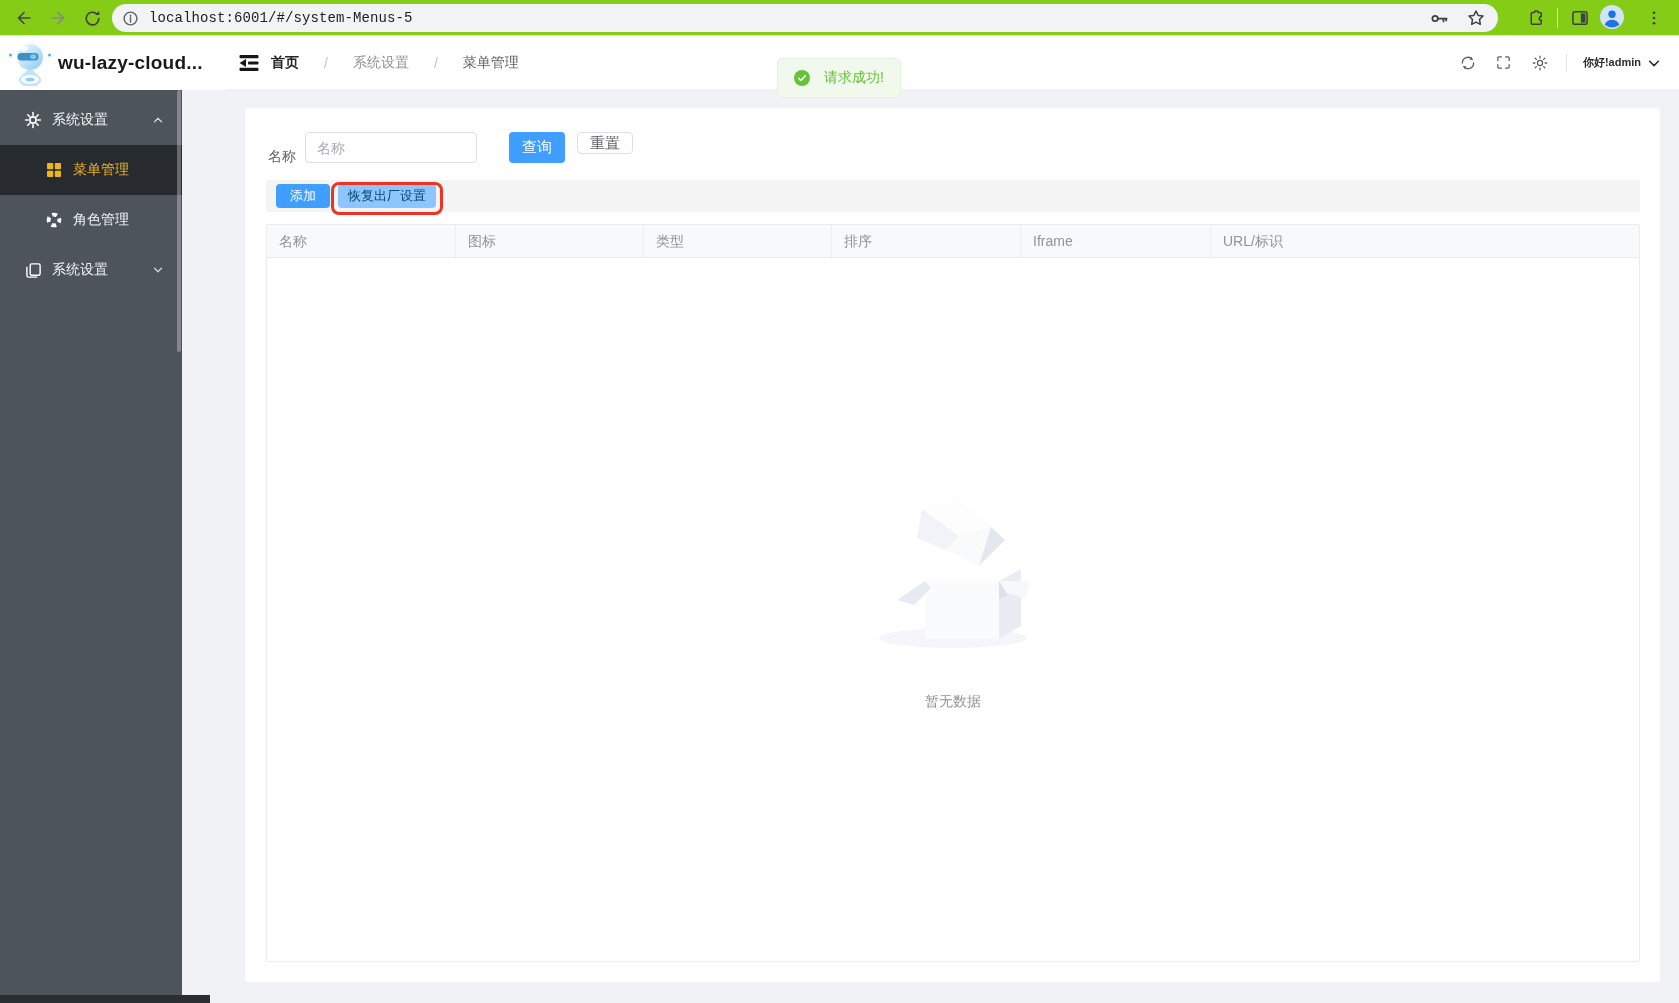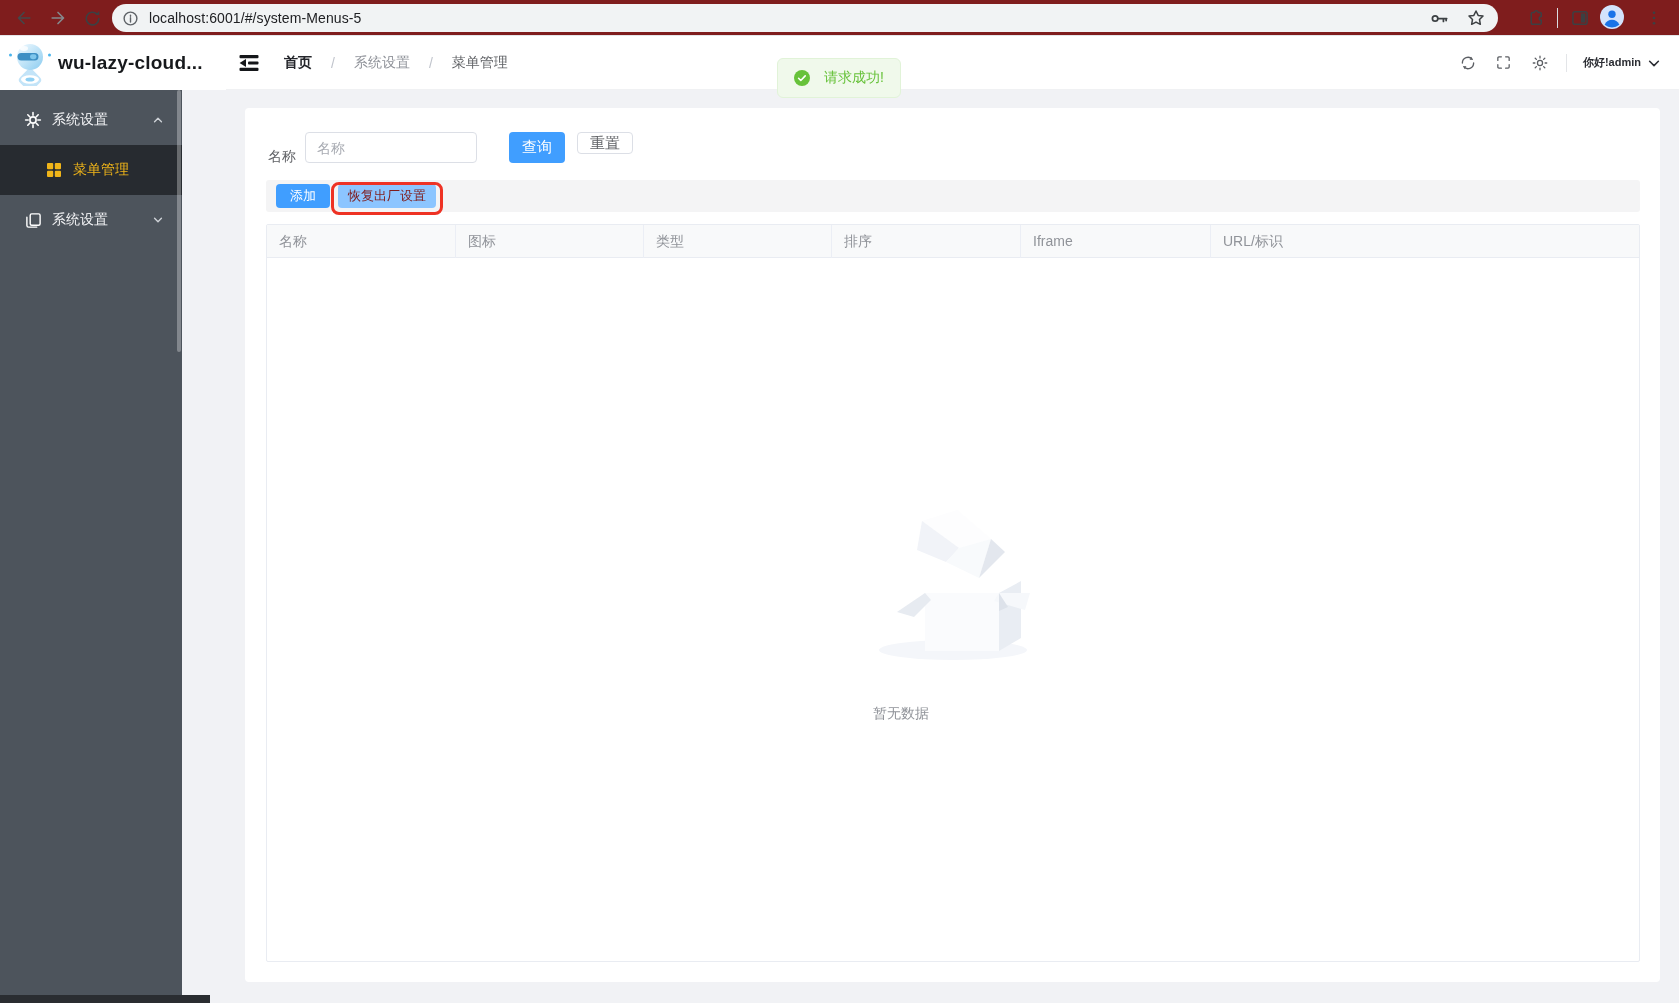--- a/index.html
+++ b/index.html
@@ -1,21 +1,21 @@
 <!DOCTYPE html>
 <html><head>
 <meta charset="utf-8">
 <style>
   * { margin:0; padding:0; box-sizing:border-box; }
   html,body { width:1679px; height:1003px; }
   body { font-family:"Liberation Sans","DejaVu Sans",sans-serif; background:#fff; }
   .stage { position:relative; width:1679px; height:1003px; overflow:hidden; background:#f1f2f5; }
 
   
-  .browser-bar { position:absolute; left:0; top:0; width:1679px; height:36px; background:#7f1d1d; border-bottom:1px solid #e4e6e9; z-index:30; }
+  .browser-bar { position:absolute; left:0; top:0; width:1679px; height:36px; background:#84cc16; border-bottom:1px solid #e4e6e9; z-index:30;font-family:Liberation Mono, monospace; }
   .nav-ic { position:absolute; top:6px; width:24px; height:24px; display:flex; align-items:center; justify-content:center; cursor:pointer; }
   .omnibox { position:absolute; left:112px; top:4px; width:1386px; height:28px; border-radius:14px; background:#f1f3f4; display:flex; align-items:center; padding:0 12px 0 10px; }
   .omnibox .url { font-size:14px; color:#202124; margin-left:10px; letter-spacing:.1px; }
   .omnibox .grow { flex:1; }
 
   
   .sidebar { position:absolute; left:0; top:36px; width:182px; height:967px; background:#4d545c; z-index:10; }
   .logo-row { position:absolute; left:0; top:0; width:226px; height:54px; background:#fff; display:flex; align-items:center; padding-left:8px; }
   .logo-title { font-size:19px; font-weight:700; color:#17191c; margin-left:6px; letter-spacing:.2px; }
   .menu { position:absolute; left:0; top:54px; right:0; bottom:0; padding-top:5px; }
@@ -23,21 +23,21 @@
   .menu-item .mi-icon { width:18px; height:18px; margin-right:10px; display:inline-flex; align-items:center; justify-content:center; flex:none; }
   .menu-item .chev { margin-left:auto; display:inline-flex; }
   .menu-sub { padding-left:45px; }
   .menu-sub.active { background:#272b30; color:#f0b519; }
   .scroll-thumb { position:absolute; right:1px; top:0; width:4px; height:262px; background:rgba(255,255,255,.30); border-radius:2px; cursor:pointer; }
   .sidebar-bottom-bar { position:absolute; left:0; bottom:0; width:210px; height:8px; background:#2a2d31; }
 
   
   .app-header { position:absolute; left:226px; top:36px; width:1453px; height:54px; background:#fff; border-bottom:1px solid #f0f1f3; display:flex; align-items:center; z-index:5; }
   .collapse-btn { margin-left:10px; width:26px; height:26px; display:flex; align-items:center; justify-content:center; cursor:pointer; }
-  .breadcrumb { display:flex; align-items:center; margin-left:22px; font-size:14px; gap:19px; }
+  .breadcrumb { display:flex; align-items:center; margin-left:9px; font-size:14px; gap:25px; }
   .bc-home { font-weight:700; color:#24262b; cursor:pointer; }
   .bc-sep { color:#c0c4cc; }
   .bc-mid { color:#90939a; cursor:pointer; }
   .bc-cur { color:#606266; }
   .header-right { margin-left:auto; display:flex; align-items:center; padding-right:18px; gap:16px; }
   .hdr-ic { width:20px; height:20px; display:flex; align-items:center; justify-content:center; cursor:pointer; }
   .hdr-divider { width:1px; height:18px; background:#e3e5e8; }
   .user-chip { display:flex; align-items:center; gap:6px; cursor:pointer; }
   .user-name { font-size:11px; font-weight:600; color:#2b2d33; }
 
@@ -49,29 +49,29 @@
   .search-input { position:absolute; left:60px; top:24px; width:172px; height:31px; border:1px solid #dcdfe6; border-radius:4px; padding:0 11px; font-size:14px; color:#303133; background:#fff; outline:none; font-family:inherit; }
   .search-input::placeholder { color:#a8abb2; }
   .btn { border:none; border-radius:4px; font-size:15px; cursor:pointer; font-family:inherit; }
   .btn-primary { background:#409eff; color:#fff; }
   .btn-plain { background:#fff; color:#606266; border:1px solid #dcdfe6; }
   .btn-query { position:absolute; left:264px; top:24px; width:56px; height:31px; }
   .btn-reset { position:absolute; left:332px; top:24px; width:56px; height:22px; }
 
   .toolbar { position:absolute; left:21px; top:72px; width:1374px; height:32px; background:#f4f4f5; border-radius:3px; }
   .btn-add { position:absolute; left:10px; top:4px; width:54px; height:24px; font-size:13px; }
-  .btn-factory { position:absolute; left:72px; top:4px; width:98px; height:24px; font-size:13px; background:#8cc5ff; color:#7f1d1d; }
+  .btn-factory { position:absolute; left:72px; top:4px; width:98px; height:24px; font-size:13px; background:#8cc5ff; color:#0c4a6e; }
   .annotation-highlight { position:absolute; left:86px; top:74px; width:112px; height:33px; border:3px solid #ee3224; border-radius:8px; z-index:8; pointer-events:none; }
 
   .data-table { position:absolute; left:21px; top:116px; width:1374px; height:738px; border:1px solid #e9ecf2; border-radius:2px; background:#fff; }
   .thead { display:flex; height:33px; background:#f8f9fa; border-bottom:1px solid #e9ecf2; }
   .th { height:33px; line-height:32px; font-size:14px; color:#909399; font-weight:400; padding-left:12px; border-right:1px solid #ebeef5; overflow:hidden; }
   .th:last-child { border-right:none; flex:1; }
   .tbody { position:absolute; left:0; top:33px; right:0; bottom:0; }
-  .empty-state { position:absolute; left:50%; top:241px; transform:translateX(-50%); }
+  .empty-state { position:absolute; left:50%; top:229px; transform:translateX(-50%); text-align:center; }
   .empty-text { margin-top:38px; font-size:14px; color:#909399; }
 
   
   .toast { position:absolute; left:777px; top:58px; height:40px; display:flex; align-items:center; padding:0 16px; background:#f0f9eb; border:1px solid #e1f3d8; border-radius:6px; z-index:40; }
   .toast-text { font-size:14px; color:#67c23a; margin-left:14px; white-space:nowrap; }
 </style>
 </head>
 <body>
 
 <div class="stage">
@@ -195,20 +195,28 @@
                 <rect x="8.8" y="1" width="6.2" height="6.2" rx="1"></rect>
                 <rect x="1" y="8.8" width="6.2" height="6.2" rx="1"></rect>
                 <rect x="8.8" y="8.8" width="6.2" height="6.2" rx="1"></rect>
               </g>
             </svg>
         </span>
         <span>菜单管理</span>
       </div>
 
 
+      <div class="menu-item menu-sub">
+        <span class="mi-icon">
+          <svg width="16" height="16" viewBox="0 0 18 18">
+              <circle cx="9" cy="9" r="6" fill="none" stroke="#fff" stroke-width="4.4" stroke-dasharray="5.4 4" stroke-dashoffset="2.7"></circle>
+            </svg>
+        </span>
+        <span>角色管理</span>
+      </div>
 
       <div class="menu-item">
         <span class="mi-icon">
           <svg width="17" height="17" viewBox="0 0 18 18">
               <rect x="5.5" y="2" width="10.5" height="12" rx="1.6" fill="none" stroke="#fff" stroke-width="1.5"></rect>
               <path d="M12.5 16H3.8A1.8 1.8 0 0 1 2 14.2V5.5" fill="none" stroke="#fff" stroke-width="1.5" stroke-linecap="round"></path>
             </svg>
         </span>
         <span>系统设置</span>
         <span class="chev">

